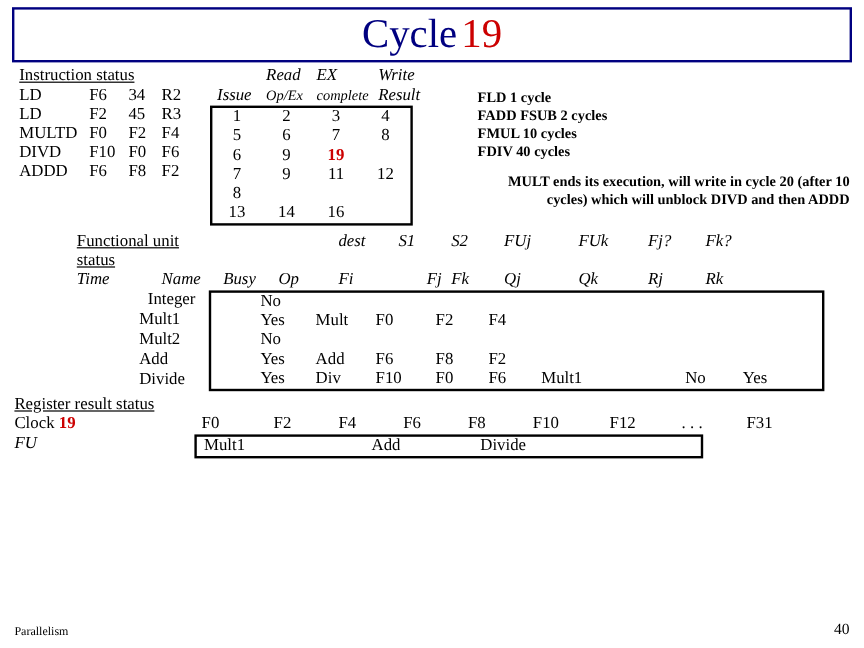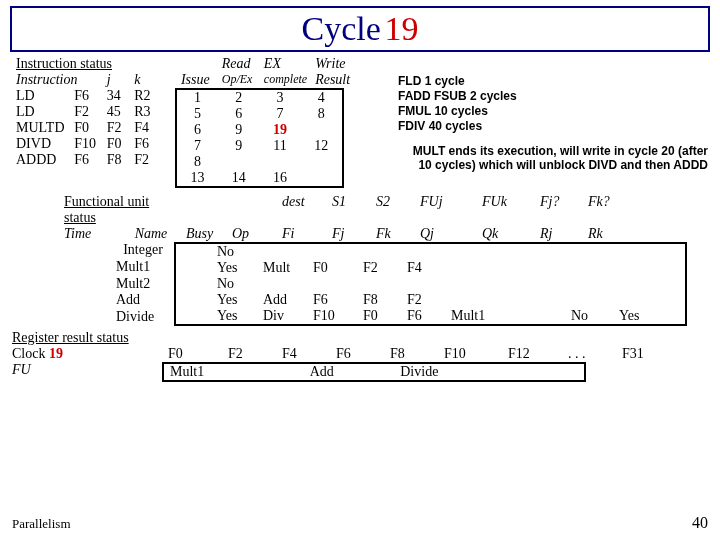--- a/index.html
+++ b/index.html
@@ -39,21 +39,21 @@
     width: 160px;
   }
   .instr-box {
     border: 2px solid #000;
     width: 165px;
     font-size: 14px;
   }
   .side-text {
     margin-left: 26px;
     font-size: 12px;
-    font-family: Liberation Sans, sans-serif;
+    font-family: Liberation Serif, serif;
     font-weight: bold;
   }
   .side-text .lat div { line-height: 1.25; }
   .side-text .note { margin-top: 10px; font-weight: bold; }
 
   table { border-collapse: collapse; }
   td, th { padding: 0 4px; font-weight: normal; text-align: left; vertical-align: top; }
   .u { text-decoration: underline; }
   .it { font-style: italic; }
   .hdr-row td { font-style: italic; }
@@ -67,48 +67,48 @@
   }
   .reg-box {
     border: 2px solid #000;
     width: 505px;
   }
 
   .footer-left {
     position: absolute;
     left: 12px;
     bottom: 8px;
-    font-size: 13px;
+    font-size: 10px;
     margin-top: 35px;
   }
   .footer-right {
     position: absolute;
     right: 12px;
     bottom: 8px;
-    font-size: 16px;
+    font-size: 13px;
     margin-left: 40px;
   }
 
   
   .il td:nth-child(1){width:55px;}
   .il td:nth-child(2){width:32px;}
   .il td:nth-child(3){width:32px;}
   .il td:nth-child(4){width:30px;}
 
   
   .ir td { text-align: center; width: 40px; }
 
   
   .fut th, .fut td { font-size:14px; }
   .fut .c-time{width:52px;}
   .fut .c-name{width:54px;text-align:center;}
   .fut .c-busy{width:38px;}
   .fut .c-op{width:42px;}
   .fut .c-fi{width:42px;}
-  .fut .c-fj{width:36px;}
+  .fut .c-fj{width:36px;text-align:right;}
   .fut .c-fk{width:36px;}
   .fut .c-qj{width:54px;}
   .fut .c-qk{width:50px;}
   .fut .c-rj{width:40px;}
   .fut .c-rk{width:40px;font-family:Liberation Serif, serif;}
 
   .reg td { text-align:left; padding:0 6px; }
 </style>
 </head>
 <body>
@@ -121,25 +121,20 @@
 <div class="content">
 
   <div class="instr-area">
 
     <div class="instr-left">
       <table class="il">
         <tbody>
             <tr>
               <td colspan="4" class="u">Instruction status</td>
             </tr>
-        <tr class="hdr-row">
-          <td colspan="2">Instruction</td>
-          <td>j</td>
-          <td>k</td>
-        </tr>
         <tr>
               <td>LD</td>
               <td>F6</td>
               <td>34</td>
               <td>R2</td>
             </tr>
         <tr>
               <td>LD</td>
               <td>F2</td>
               <td>45</td>

